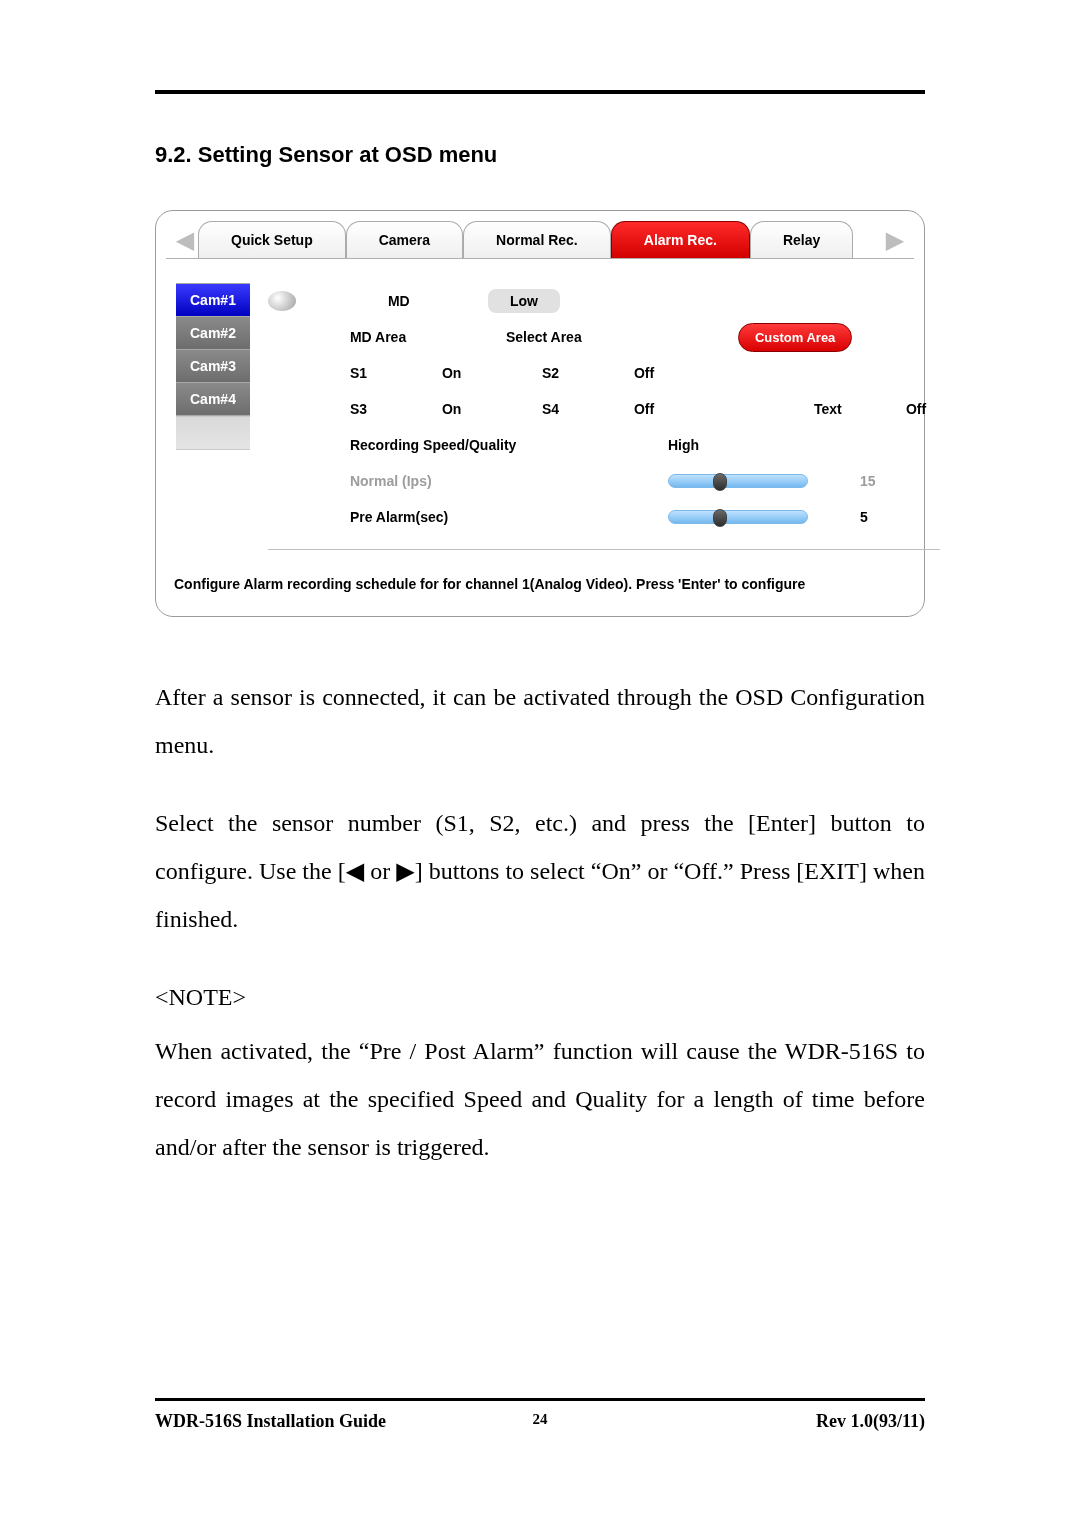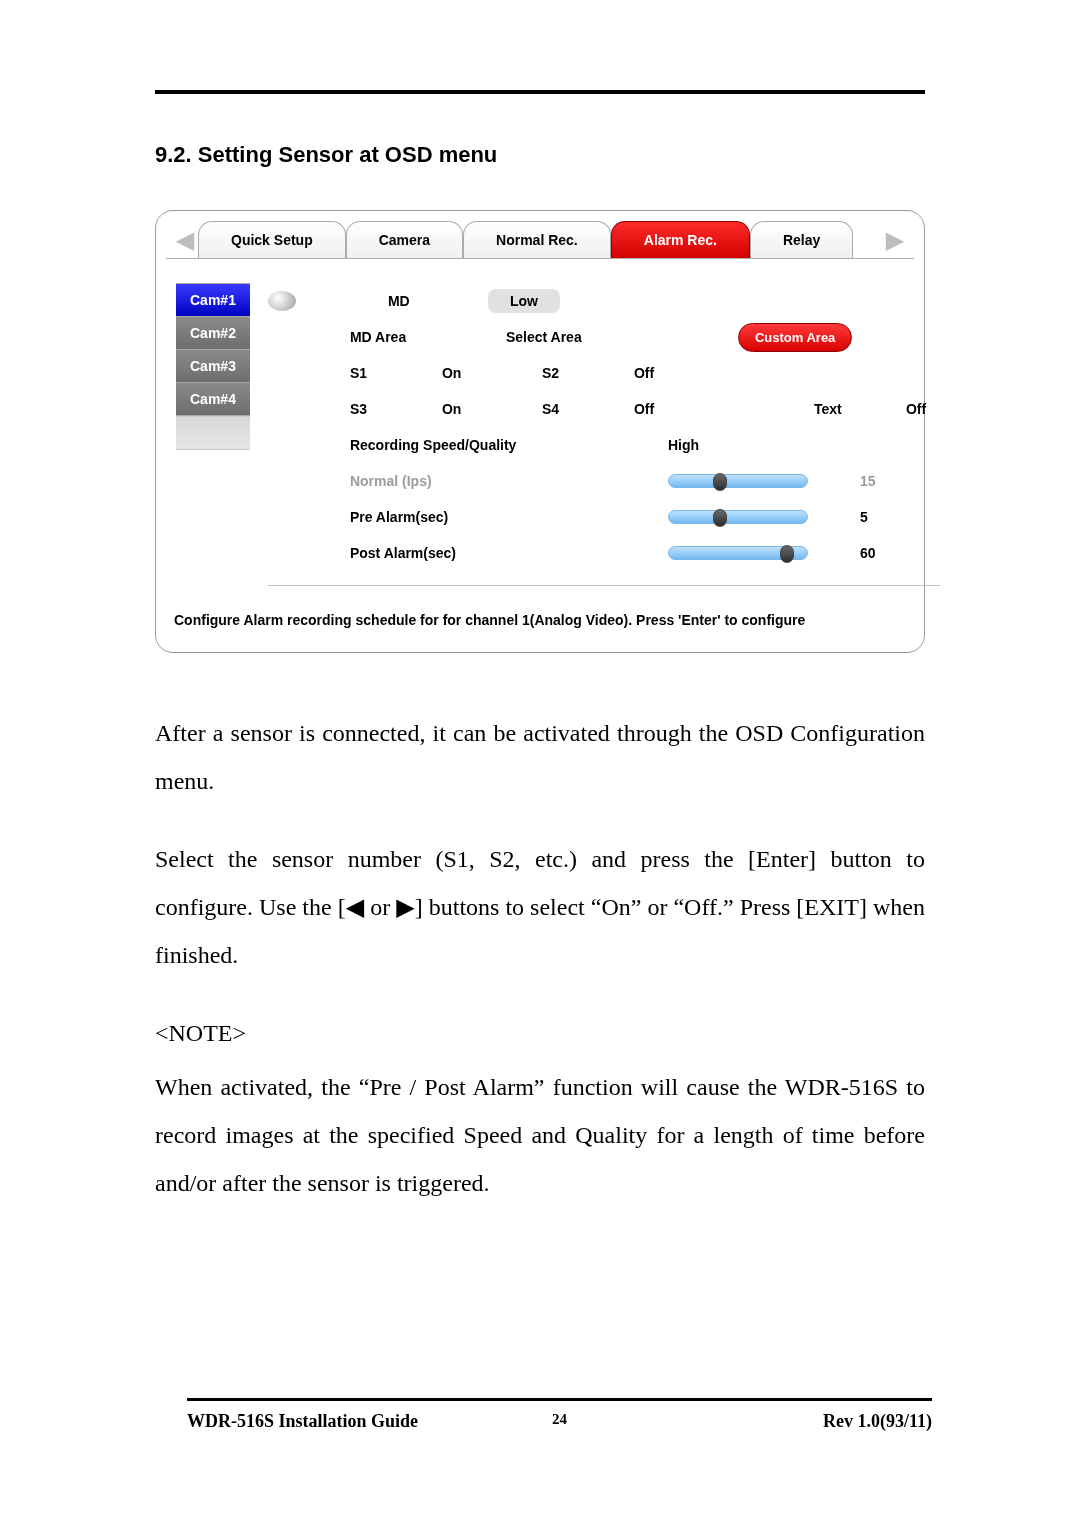--- a/index.html
+++ b/index.html
@@ -46,21 +46,21 @@
   }
   .slider .thumb {
     position:absolute; top:-2px; width: 14px; height: 18px; border-radius: 7px;
     background: linear-gradient(#6a6a6a,#2d2d2d); border:1px solid #444;
   }
   .sval { display:inline-block; width: 80px; margin-left: 16px; font-weight: bold; vertical-align: middle;}
   .divider { height: 1px; background: #c0c0c0; margin: 14px 0 6px 0; }
   .statusbar { font-family: Arial, sans-serif; font-weight: bold; font-size: 14px; padding: 20px 8px 0 8px; }
   .body-text { font-size: 24px; line-height: 2.0; margin-top: 56px; text-align: justify; }
   .body-text p { margin-bottom: 30px; }
-  .footer { position: absolute; left: 155px; right: 148px; bottom: 96px; margin-left: 32px; }
+  .footer { position: absolute; left: 155px; right: 155px; bottom: 96px; }
   .footer-rule { height: 3px; background:#000; margin-bottom: 10px; }
   .footer-row { display:flex; justify-content: space-between; align-items: baseline; font-size: 18px; }
   .footer-left { font-weight: bold; }
   .footer-center { font-weight: bold; font-size: 15px; position:absolute; left:50%; transform:translateX(-50%); }
   .footer-right { font-weight: bold; }
 </style>
 </head>
 <body>
 
 <div class="page">
@@ -132,28 +132,20 @@
           <span class="sval muted">15</span>
         </div>
         <div class="row">
           <span style="width:46px"></span>
           <span class="lbl" style="width:282px">Pre Alarm(sec)</span>
           <span class="slider">
               <span class="thumb" style="left:44px;"></span>
             </span>
           <span class="sval">5</span>
         </div>
-        <div class="row">
-          <span style="width:46px"></span>
-          <span class="lbl" style="width:282px">Post Alarm(sec)</span>
-          <span class="slider">
-              <span class="thumb" style="left:111px;"></span>
-            </span>
-          <span class="sval">60</span>
-        </div>
         <div class="divider"></div>
       </div>
     </div>
 
     <div class="statusbar">Configure Alarm recording schedule for for channel 1(Analog Video). Press 'Enter' to configure</div>
   </div>
 
   <div class="body-text">
     <p>After a sensor is connected, it can be activated through the OSD Configuration menu.</p>
     <p>Select the sensor number (S1, S2, etc.) and press the [Enter] button to configure. Use the [◀ or ▶] buttons to select “On” or “Off.” Press [EXIT] when finished.</p>

